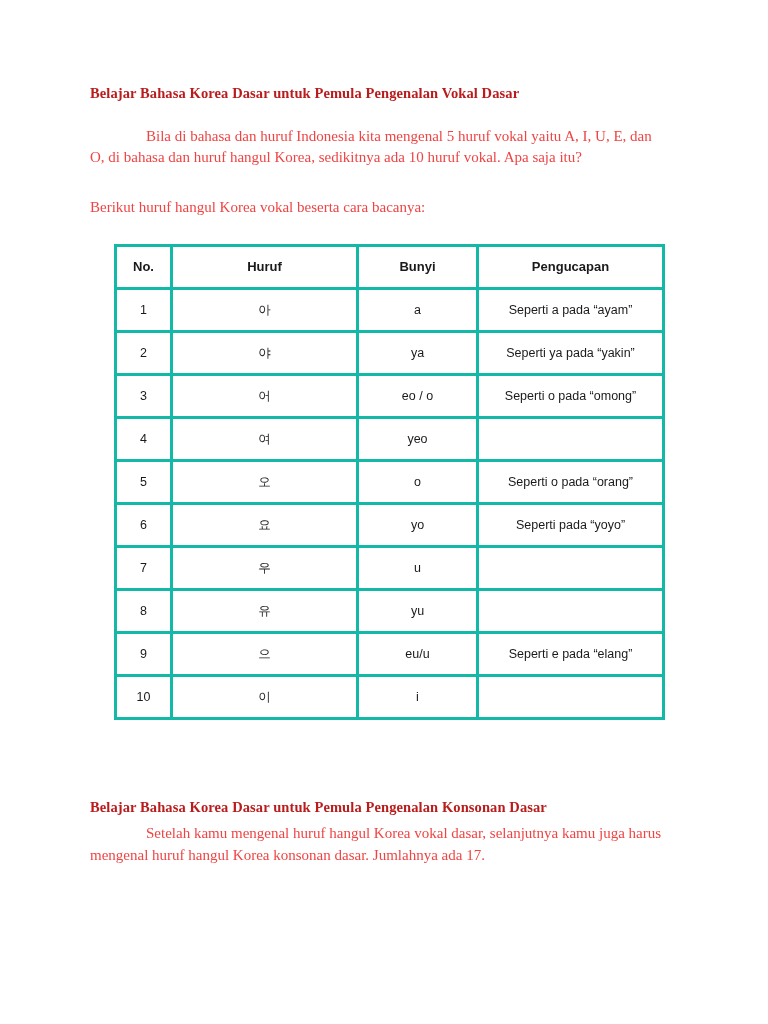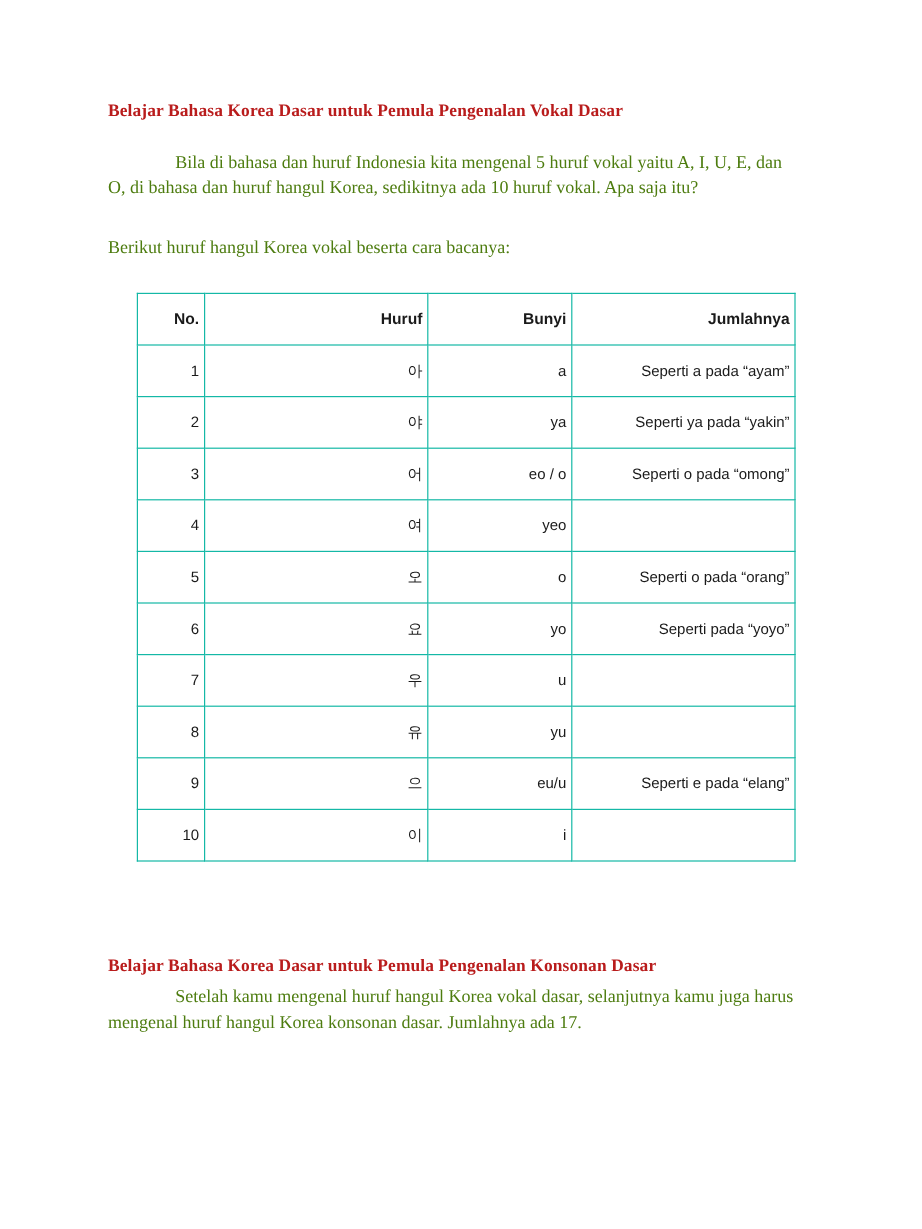--- a/index.html
+++ b/index.html
@@ -43,21 +43,21 @@
     color: #b91c1c;
     letter-spacing: 0.1px;
   }
 
   p.body-par {
     font-family: "Liberation Serif", "DejaVu Serif", serif;
     font-size: 15px;
     line-height: 1.45;
     margin: 0;
     padding: 0;
-    color: #4d7c0f;
+    color: #ef4444;
     text-align: left;
   }
 
   .indent-par {
     text-indent: 56px;
   }
 
   .gap-22 { height: 22px; }
   .gap-28 { height: 28px; }
   .gap-6  { height: 6px;  }
@@ -71,24 +71,24 @@
   table.vowel-table {
     border-collapse: collapse;
     width: 548px;
     table-layout: fixed;
     font-family: "Liberation Sans", "DejaVu Sans", sans-serif;
     background: #ffffff;
   }
 
   table.vowel-table td,
   table.vowel-table th {
-    border: 1px solid #14b8a6;
+    border: 3px solid #14b8a6;
     height: 43px;
     padding: 0 4px;
-    text-align: right;
+    text-align: center;
     vertical-align: middle;
     font-size: 12.5px;
     color: #1a1a1a;
     box-sizing: border-box;
   }
 
   table.vowel-table th {
     font-weight: bold;
     font-size: 13px;
   }
@@ -130,21 +130,21 @@
 
     <p class="body-par">Berikut huruf hangul Korea vokal beserta cara bacanya:</p>
 
     <div class="vowel-table-wrap">
       <table class="vowel-table">
         <thead>
           <tr>
             <th class="col-no">No.</th>
             <th class="col-huruf">Huruf</th>
             <th class="col-bunyi">Bunyi</th>
-            <th class="col-peng">Jumlahnya</th>
+            <th class="col-peng">Pengucapan</th>
           </tr>
         </thead>
         <tbody>
 
           <tr>
             <td class="col-no">1</td>
             <td class="col-huruf hangul">아</td>
             <td class="col-bunyi">a</td>
             <td class="col-peng">Seperti a pada “ayam”</td>
           </tr>

